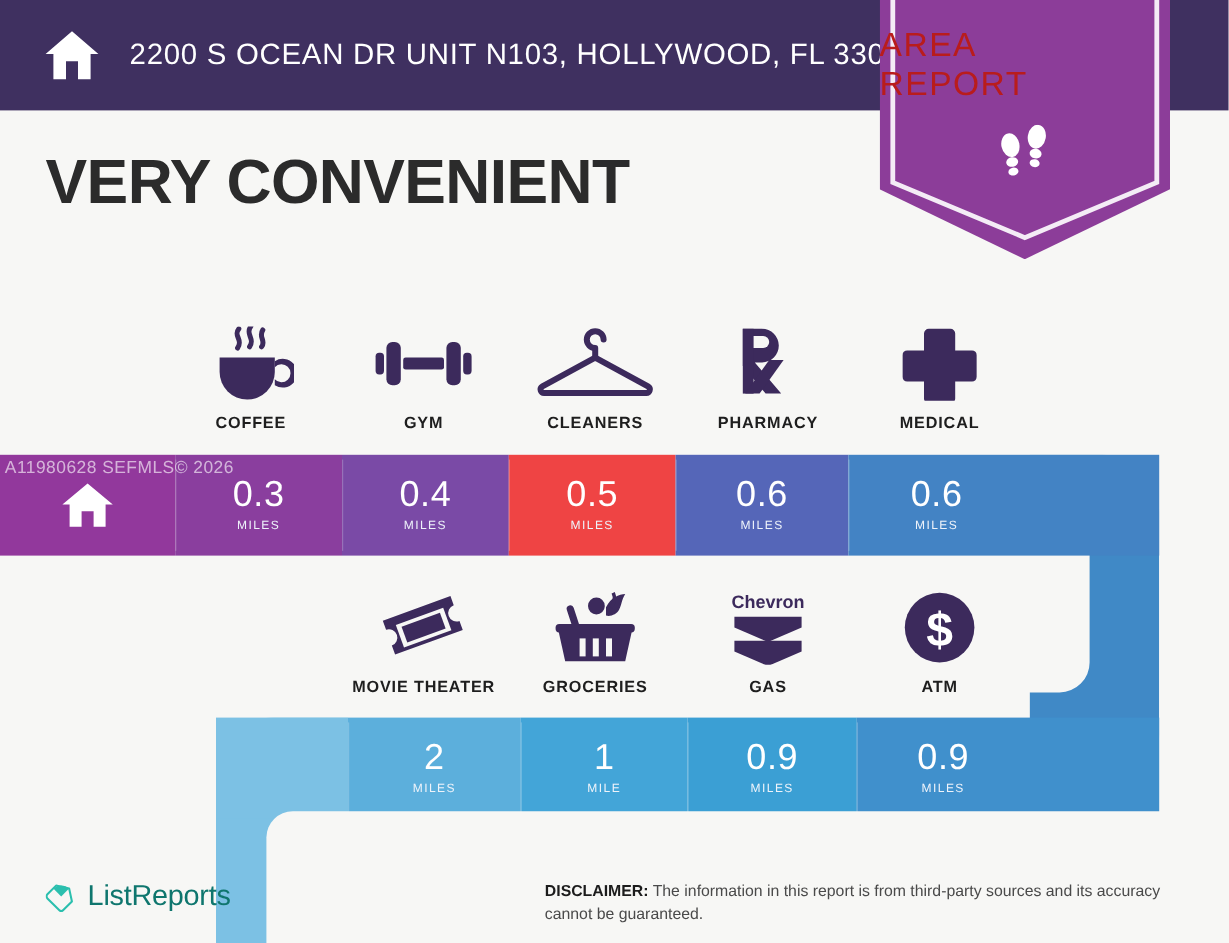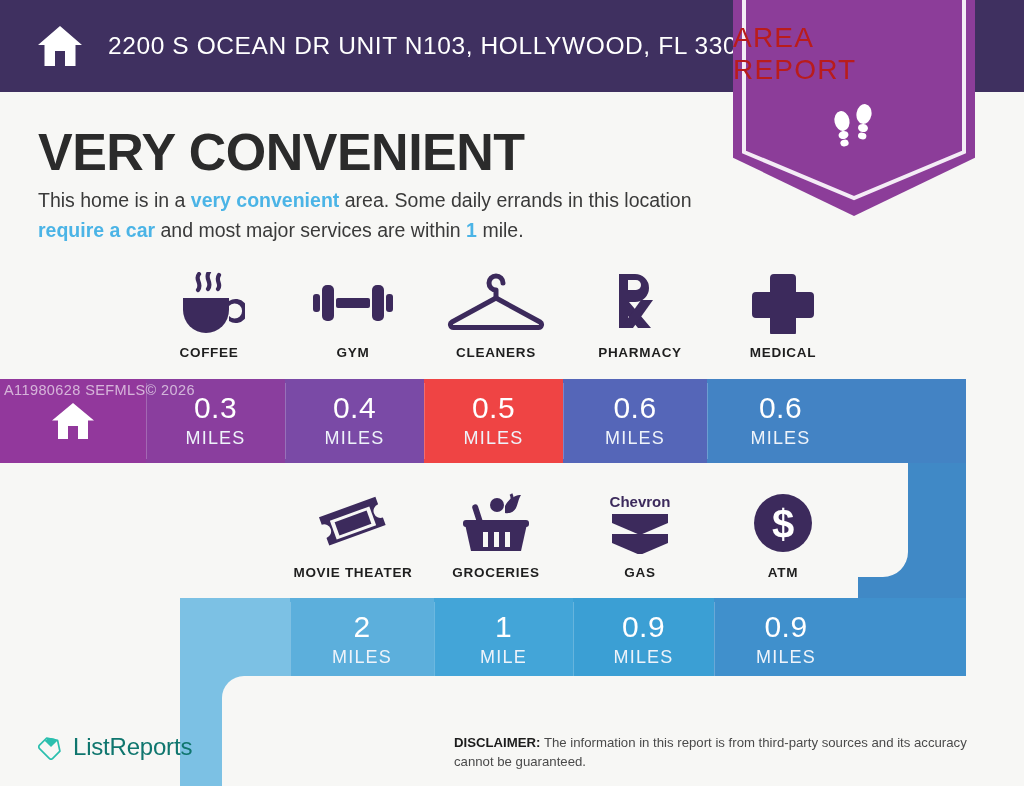--- a/index.html
+++ b/index.html
@@ -113,21 +113,21 @@
     top: 0; height: 84px;
     display: flex; flex-direction: column;
     align-items: center; justify-content: center;
     color: #ffffff;
   }
   .seg .num {
     font-size: 30px; font-weight: 300;
     line-height: 1; letter-spacing: 0.5px;
   }
   .seg .unit {
-    font-size: 18px; letter-spacing: 1.2px;
+    font-size: 10px; letter-spacing: 1.2px;
     margin-top: 5px; font-weight: 400;
     color: #eef3fa;
   }
   .seg-divider {
     position: absolute;
     top: 4px; bottom: 4px;
     width: 1px;
     background: rgba(255,255,255,0.22);
   }
   .bar-home-icon {
@@ -222,21 +222,20 @@
       <ellipse cx="14" cy="17" rx="7.5" ry="10" fill="#ffffff" transform="rotate(-12 14 17)"></ellipse>
       <ellipse cx="15.5" cy="31" rx="5" ry="4" fill="#ffffff" transform="rotate(-12 15.5 31)"></ellipse>
       <ellipse cx="16.5" cy="39" rx="4.2" ry="3.3" fill="#ffffff" transform="rotate(-12 16.5 39)"></ellipse>
       <ellipse cx="36" cy="10" rx="7.5" ry="10" fill="#ffffff" transform="rotate(10 36 10)"></ellipse>
       <ellipse cx="35" cy="24" rx="5" ry="4" fill="#ffffff" transform="rotate(10 35 24)"></ellipse>
       <ellipse cx="34.2" cy="32" rx="4.2" ry="3.3" fill="#ffffff" transform="rotate(10 34.2 32)"></ellipse>
     </svg>
   </div>
 
   <h1 class="headline">VERY CONVENIENT</h1>
-  <p class="subhead"><span>This home is in a </span><span class="hl">very convenient</span><span> area. Some daily errands in this location </span><span class="hl">require a car</span><span> and most major services are within </span><span class="hl">1</span><span> mile.</span></p>
 
   <div class="icon-cell" style="left:150px; top:272px; width:118px;">
     <div class="glyph">
       <svg width="72" height="62" viewBox="0 0 72 62">
         <g fill="#3c2a5c">
           <path d="M26 2 c-5 6 4 9 -1 16 M36 0 c-5 7 4 10 -1 17 M46 3 c-4 6 3 9 -1 14" fill="none" stroke="#3c2a5c" stroke-width="4.2" stroke-linecap="round"></path>
           <path d="M10 26 h46 v12 a23 23 0 0 1 -46 0 z"></path>
           <path d="M56 29 a12 12 0 1 1 0 20 l0 -5 a7.5 7.5 0 1 0 0 -10 z"></path>
         </g>
       </svg>

